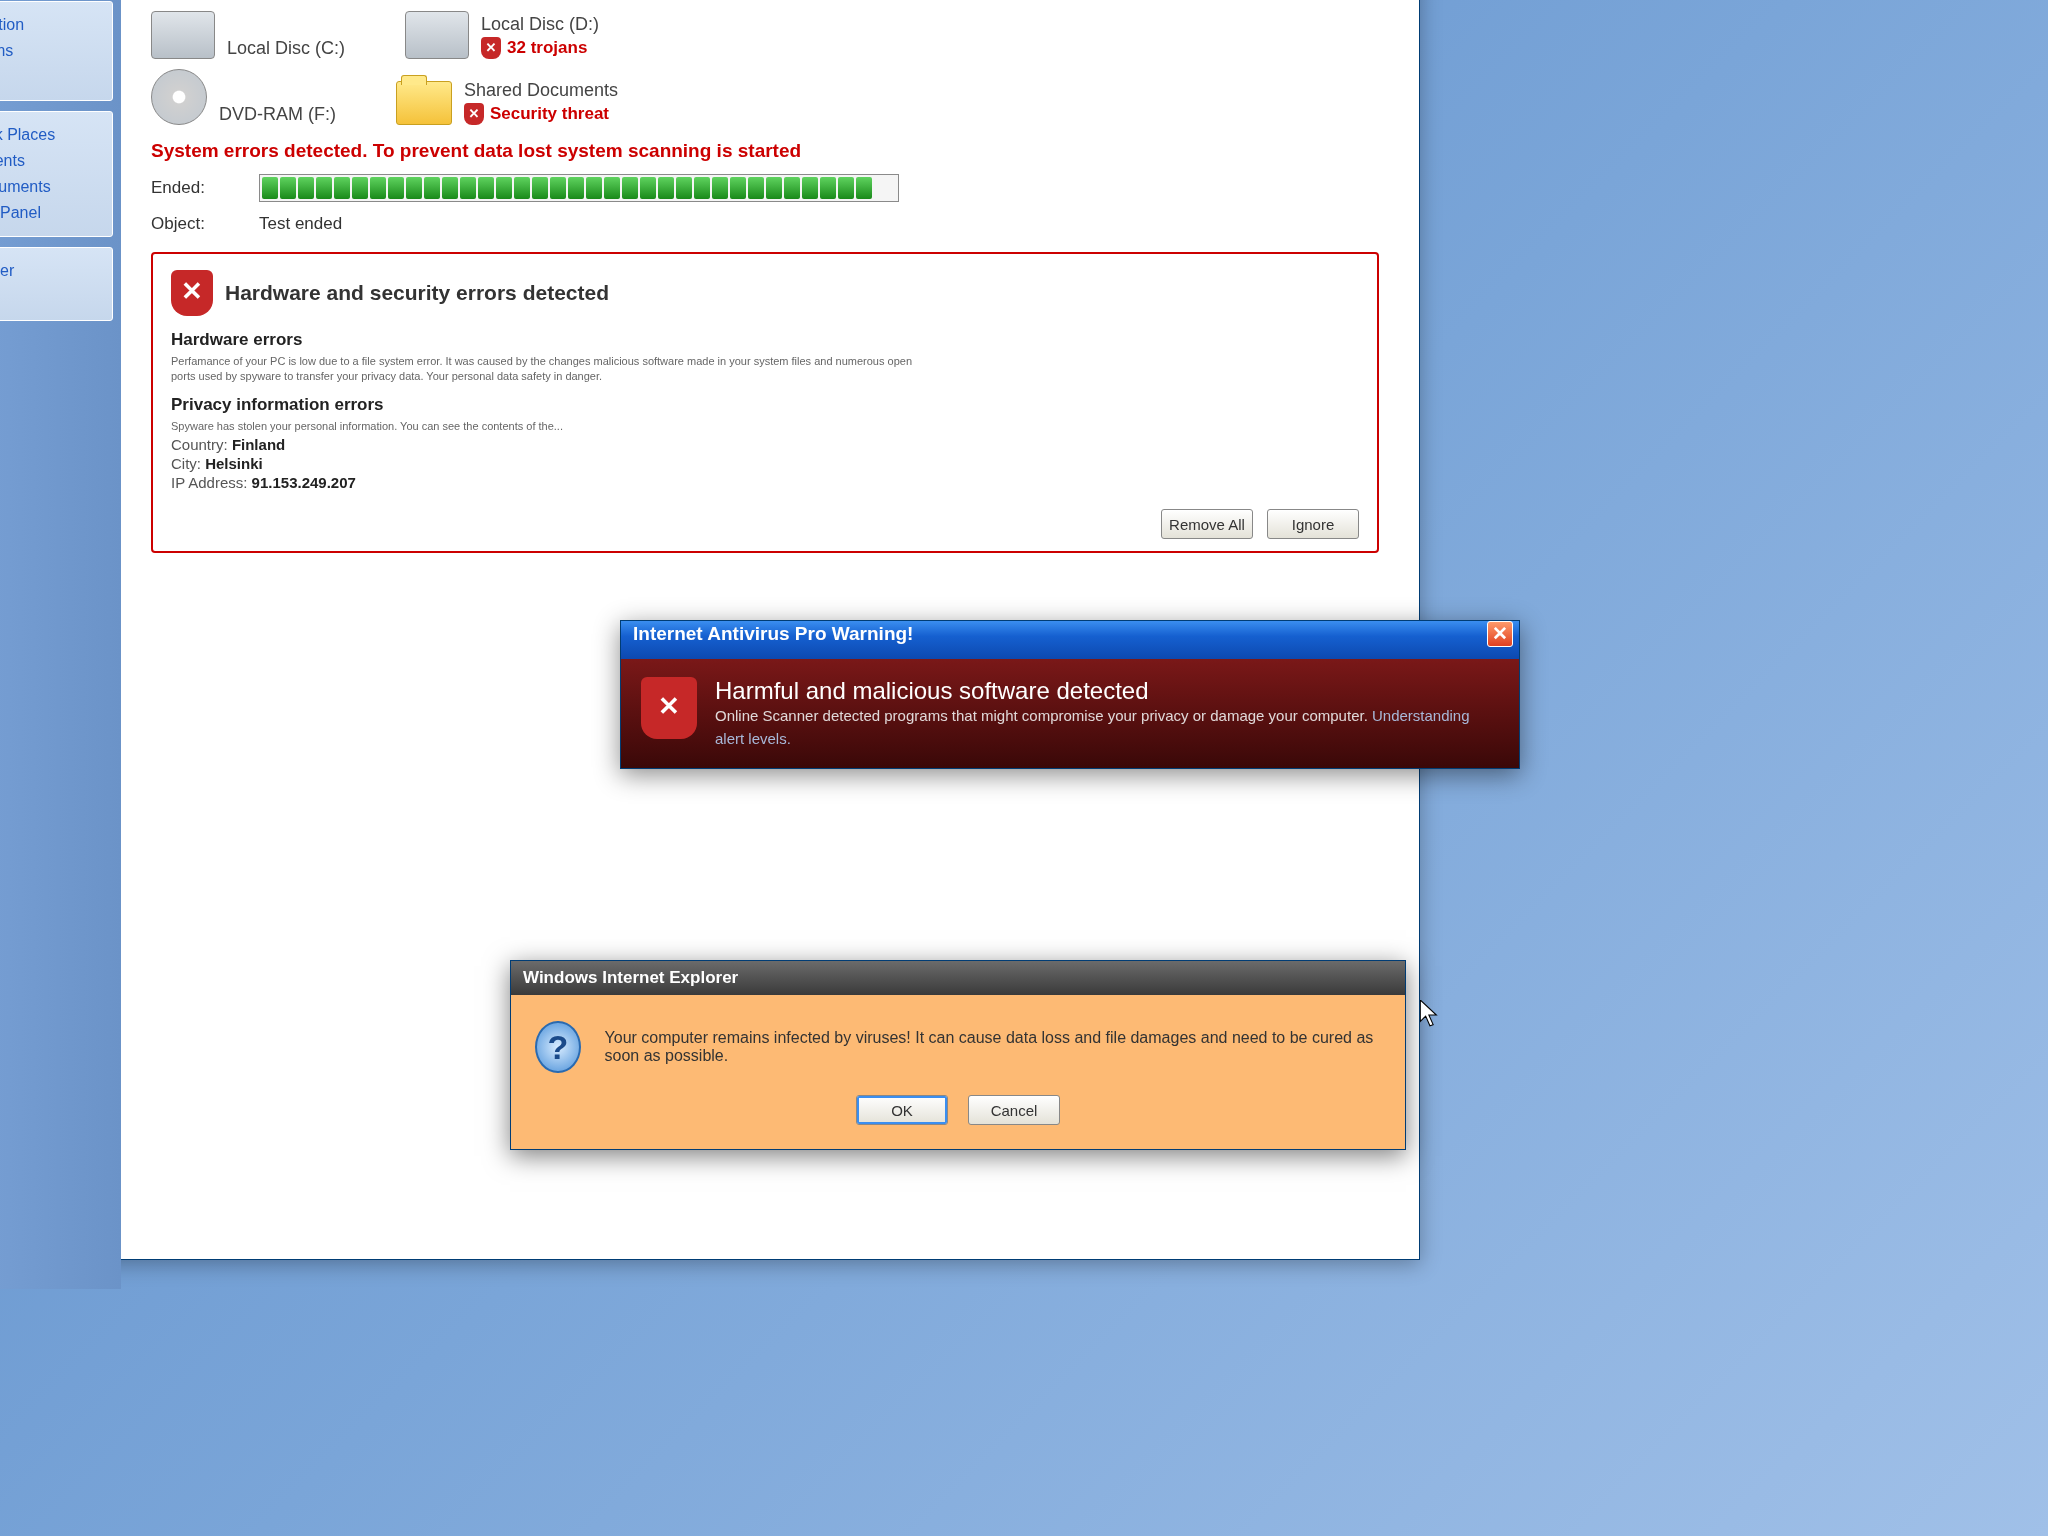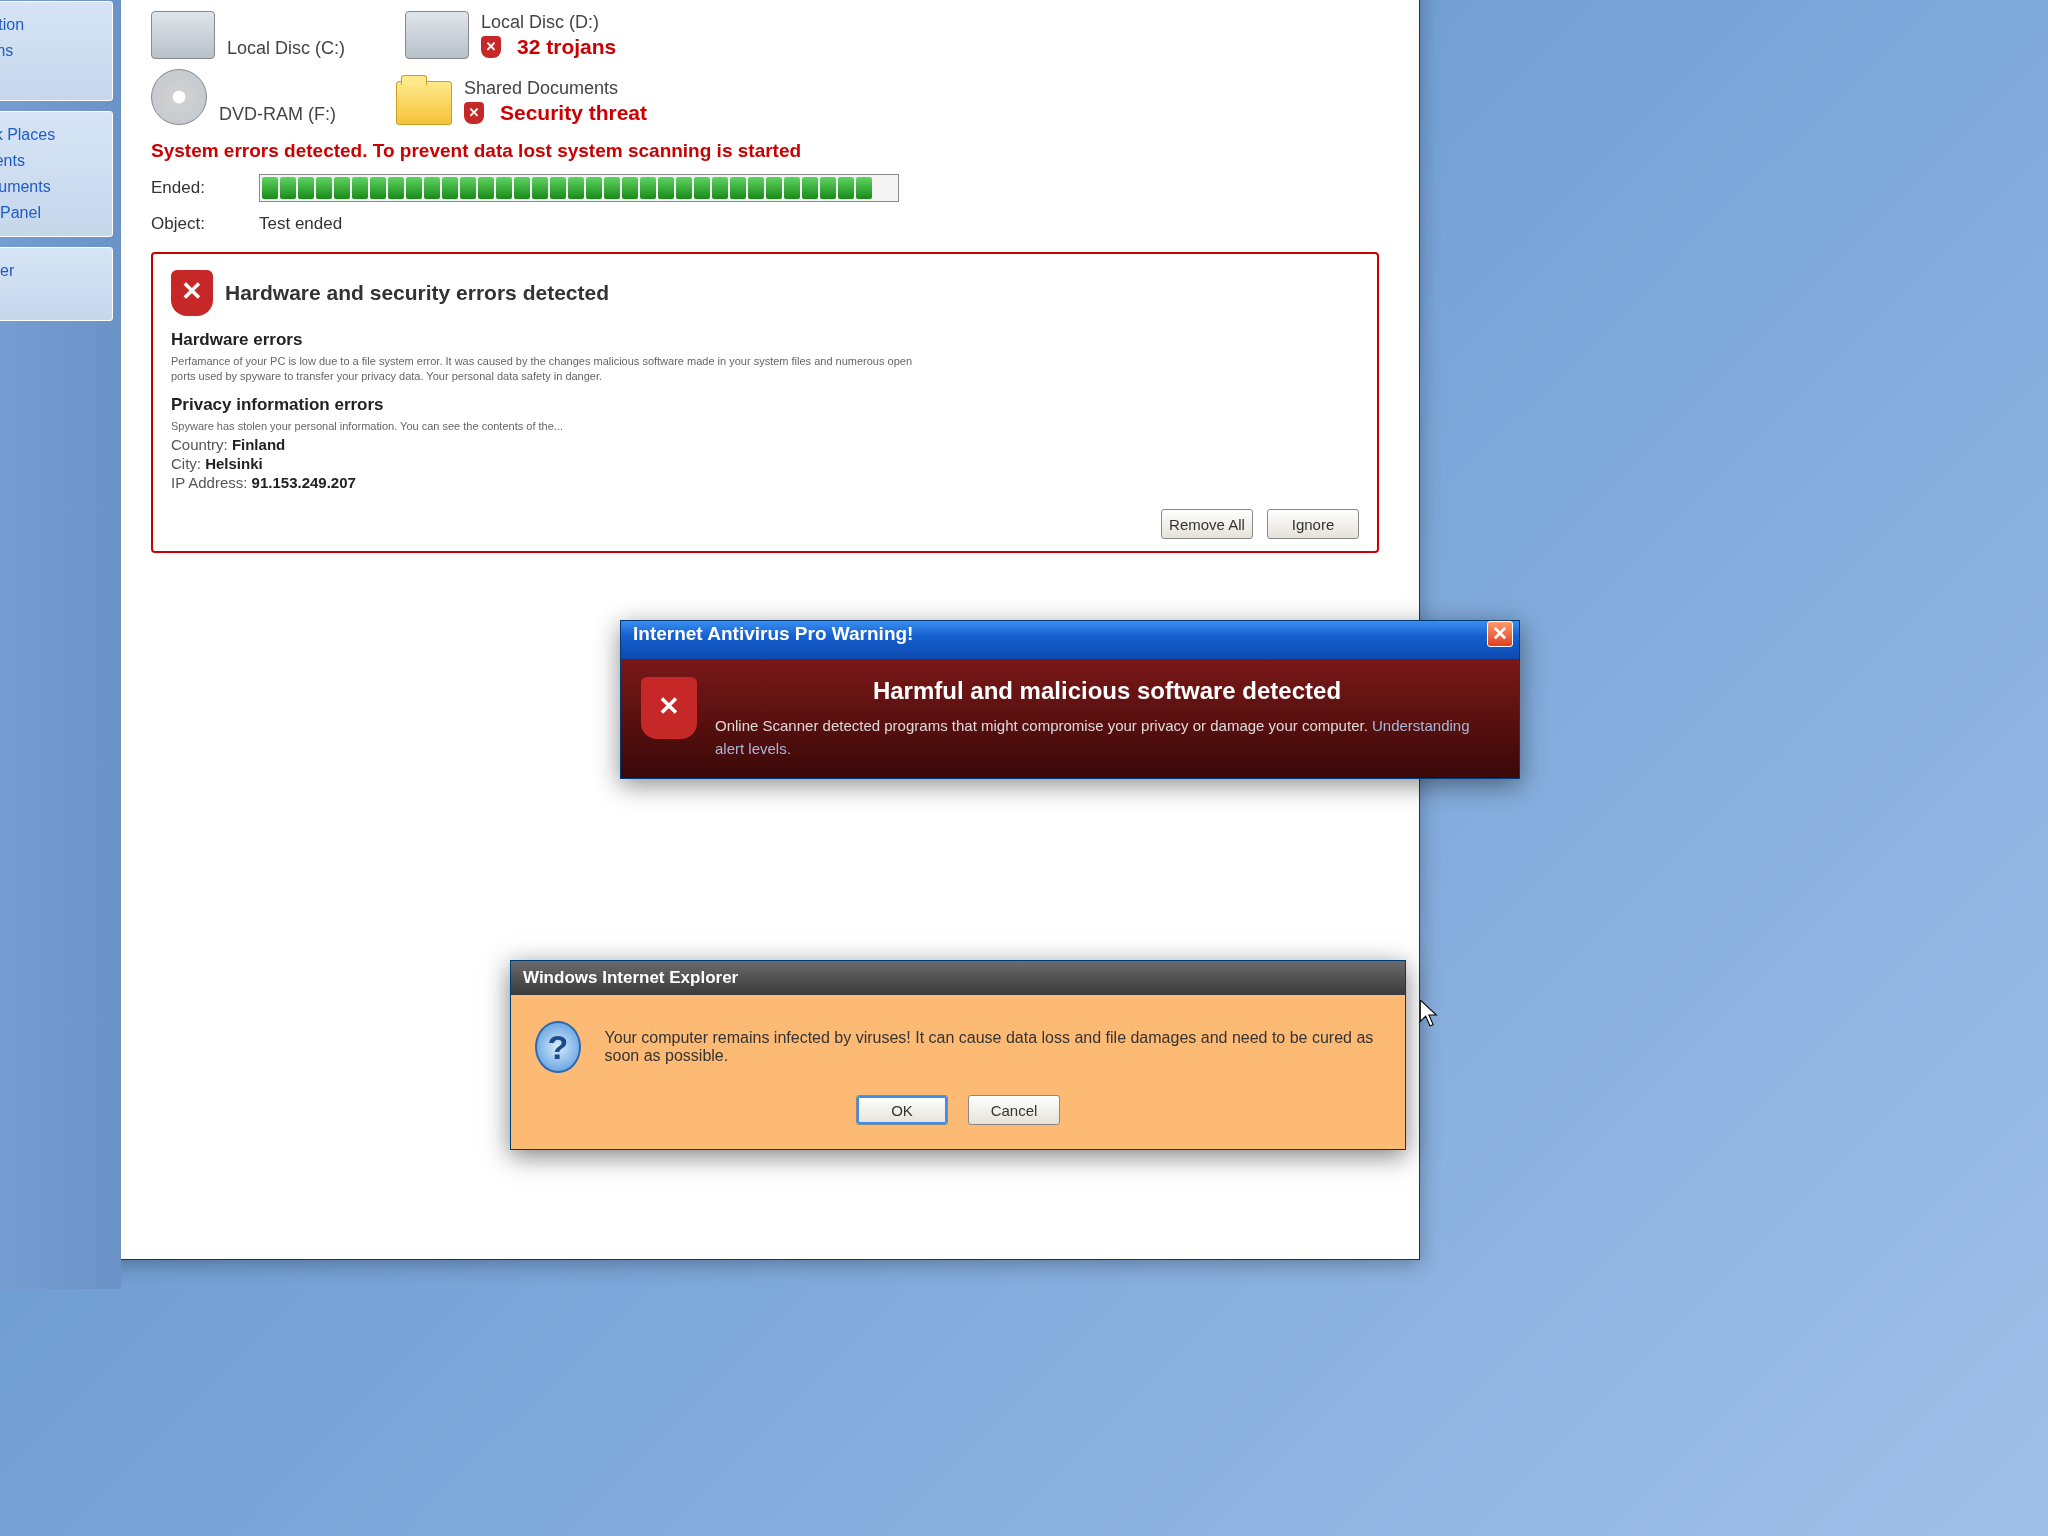--- a/index.html
+++ b/index.html
@@ -39,21 +39,21 @@
 .drives-row { display: flex; gap: 60px; margin-bottom: 10px; }
 .drive-item { display: flex; align-items: flex-end; gap: 12px; }
 .drive-icon {
   width: 64px; height: 48px;
   background: linear-gradient(to bottom, #e0e5ea 0%, #b8c0c8 100%);
   border: 1px solid #888; border-radius: 4px;
   position: relative;
 }
 .drive-icon.dvd { border-radius: 50%; background: radial-gradient(circle, #fff 15%, #d0d0d0 18%, #c0c8d0 100%); width:56px; height:56px;}
 .drive-label { font-size: 18px; color: #444; }
-.threat-line { display: flex; align-items: center; gap: 16px; color: #c00; font-weight: bold; font-size: 21px; margin-top: 2px;}
+.threat-line { display: flex; align-items: center; gap: 6px; color: #c00; font-weight: bold; font-size: 17px; margin-top: 2px;}
 .shield-red {
   display: inline-block; width: 20px; height: 22px;
   background: #c62828; border-radius: 4px 4px 8px 8px;
   position: relative;
 }
 .shield-red::after {
   content: "✕"; color: #fff; font-size: 13px; font-weight: bold;
   position: absolute; left: 50%; top: 50%; transform: translate(-50%,-55%);
 }
 .folder-icon {
@@ -130,21 +130,21 @@
   border:1px solid #fff; border-radius:3px;
   color:#fff; font-weight:bold; text-align:center; line-height:24px;
   cursor:pointer;
 }
 .av-banner {
   background: linear-gradient(to bottom,#7a1818,#3a0808);
   color:#fff; padding:18px 20px;
   display:flex; align-items:flex-start; gap:18px;
 }
 .av-banner .big-shield{width:56px;height:62px;}
-.av-banner h2 { font-size:24px; font-weight:bold; margin-bottom:10px;text-align:center;}
+.av-banner h2 { font-size:24px; font-weight:normal; margin-bottom:0;}
 .av-banner p { font-size:15px; color:#e0d8d8; line-height:1.5;}
 .av-banner .sublink{color:#a8b8d8;}
 
 
 .ie-popup {
   position:absolute; left:510px; top:960px;
   width:896px;
   border:1px solid #003c74;
   box-shadow:0 6px 24px rgba(0,0,0,0.5);
   background:#fdba74;

